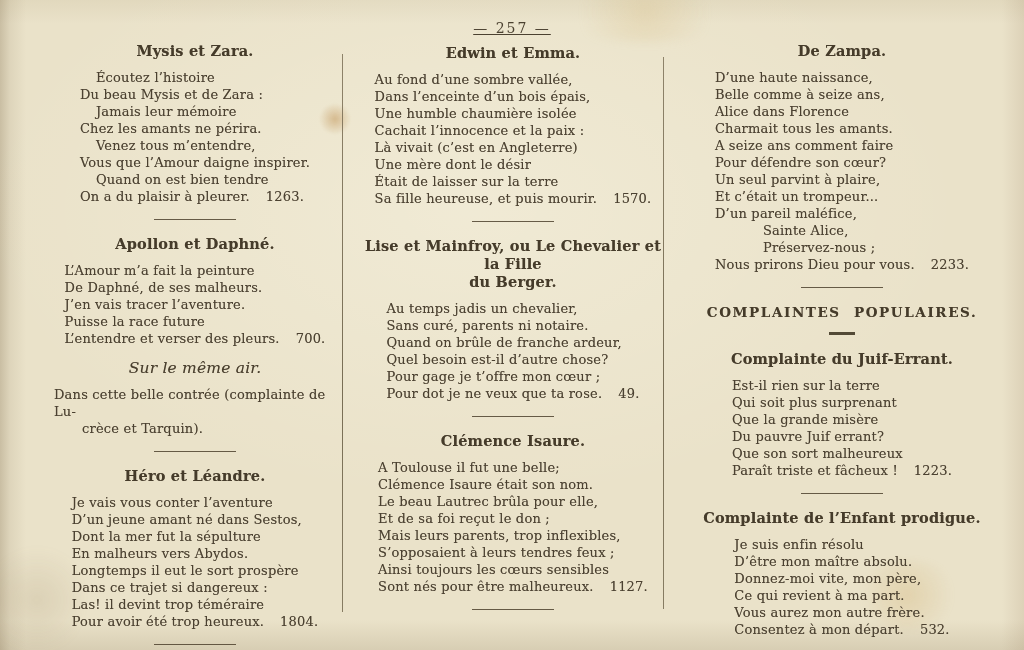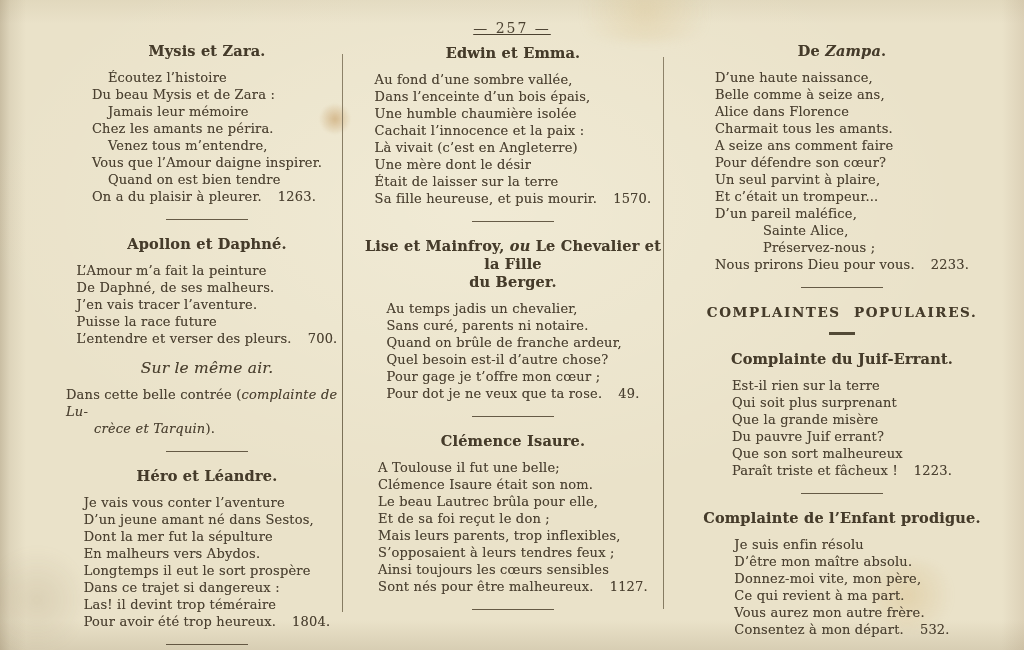--- a/index.html
+++ b/index.html
@@ -31,38 +31,38 @@
   .pageno{
     position:absolute;top:20px;left:50%;transform:translateX(-50%);
     font-size:14px;letter-spacing:2px;color:#4b4130;text-decoration:underline;
   }
   .vrule{position:absolute;width:1px;background:linear-gradient(180deg,#7d7158,#645940 60%,#756a50);opacity:.85;}
   .vrule1{left:342px;top:54px;height:558px;}
   .vrule2{left:663px;top:57px;height:552px;}
 
   .col{position:absolute;color:#4b4131;font-size:13px;line-height:17px;letter-spacing:.2px;
        text-shadow:0 0 .5px rgba(75,65,49,.45);}
-  .col1{left:64px;top:42px;width:286px;}
+  .col1{left:52px;top:42px;width:286px;}
   .col2{left:362px;top:44px;width:302px;}
   .col3{left:690px;top:42px;width:304px;}
 
   .stitle{text-align:center;font-weight:700;font-size:14.5px;color:#453b2a;
           margin:15px 0 9px;line-height:18px;}
   .section:first-child .stitle{margin-top:0;}
   .caps .stitle{font-size:13.5px;letter-spacing:1.6px;word-spacing:7px;margin-bottom:2px;}
   .air{text-align:center;font-style:italic;font-size:15.5px;margin:13px 0 9px;color:#493f2e;}
   .poem{width:fit-content;margin:0 auto;}
   .prose{margin:2px 0 2px 2px;}
   .line{white-space:nowrap;}
   .ind1{padding-left:16px;}
   .ind2{padding-left:48px;}
   .prose .line{white-space:normal;}
   .prose .ind1{padding-left:28px;}
   .num{margin-left:16px;}
-  .it{font-style:italic;}
+  .it{}
   .sep{width:82px;border-top:1.2px solid rgba(78,66,46,.85);margin:14px auto 4px;}
   .tdash{width:26px;border-top:3px solid rgba(66,56,38,.9);margin:11px auto 2px;}
 </style>
 </head>
 <body>
 
 <div class="paper"></div>
 <div class="stain stain1"></div>
 <div class="stain stain2"></div>
 <div class="stain stain3"></div>

